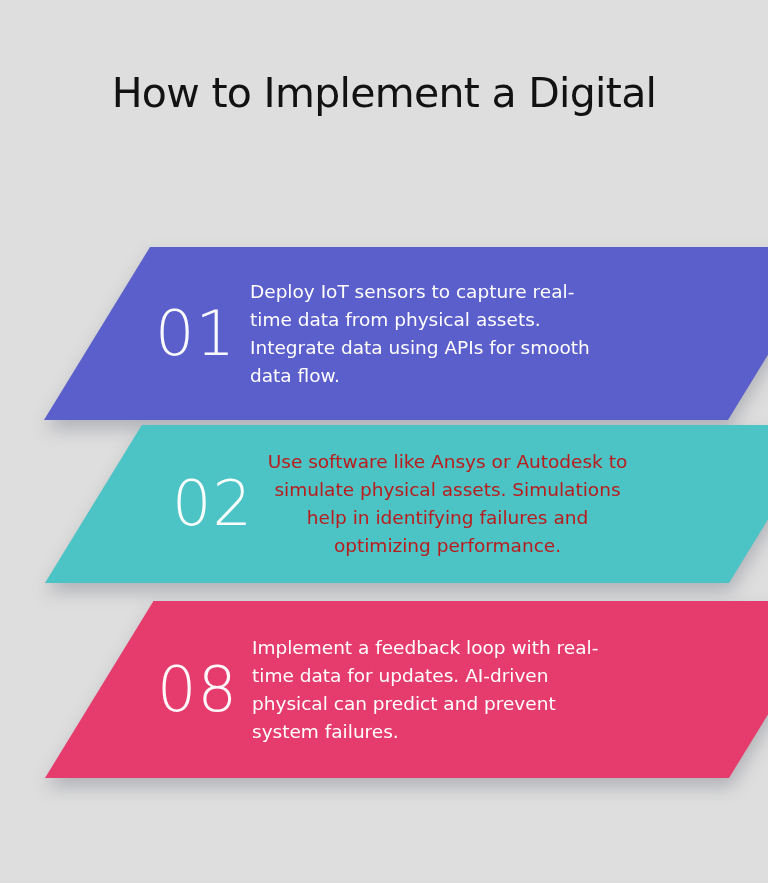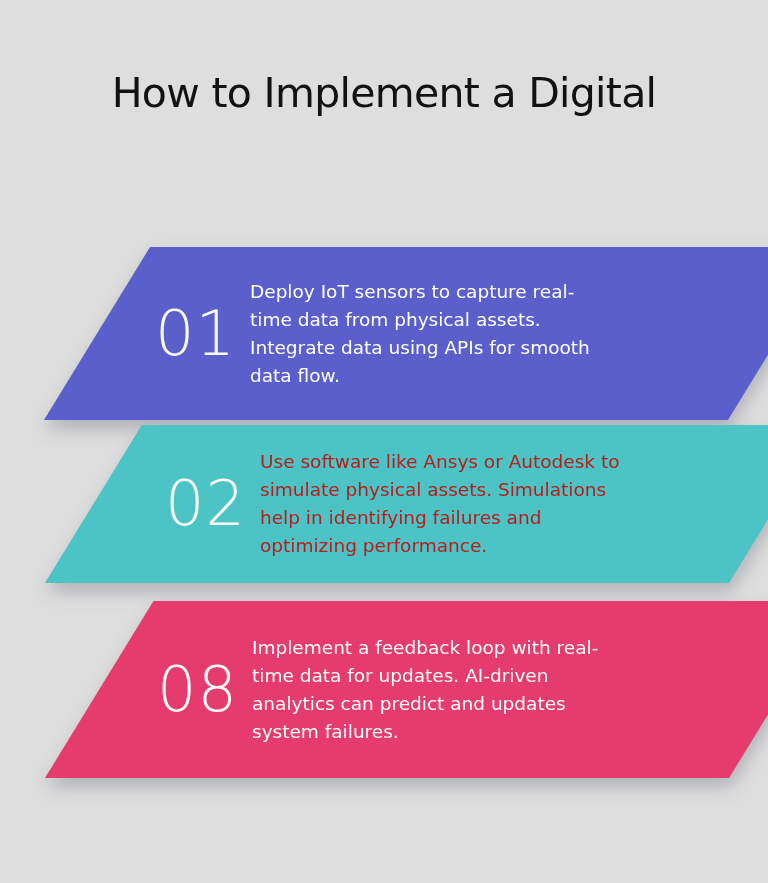--- a/index.html
+++ b/index.html
@@ -110,20 +110,21 @@
   #banner-1 .banner-content { padding-left: 111px; }
   #banner-1 .banner-number { width: 95px; }
   #banner-1 .banner-text { width: 360px; }
 
   
   #banner-2 {
     left: 45px;
     top: 425px;
     width: 684px;
     height: 158px;
+    text-align: center;
   }
   #banner-2 .banner-shape { background: #4cc3c4; }
   #banner-2 .banner-content { padding-left: 120px; }
   #banner-2 .banner-number { width: 95px; }
   #banner-2 .banner-text { width: 375px; }
 
   
   #banner-3 {
     left: 45px;
     top: 601px;
@@ -159,18 +160,18 @@
       <div class="banner-content">
         <div class="banner-number" style="color: rgb(255, 255, 255);">02</div>
         <div class="banner-text" style="color: #b91c1c;">Use software like Ansys or Autodesk to simulate physical assets. Simulations help in identifying failures and optimizing performance.</div>
       </div>
     </div>
 
     <div class="banner" id="banner-3">
       <div class="banner-shape" style="background: rgb(230, 60, 109);"></div>
       <div class="banner-content">
         <div class="banner-number" style="color: rgb(255, 255, 255);">08</div>
-        <div class="banner-text" style="color: rgb(255, 255, 255);">Implement a feedback loop with real-time data for updates. AI-driven analytics can predict and updates system failures.</div>
+        <div class="banner-text" style="color: rgb(255, 255, 255);">Implement a feedback loop with real-time data for updates. AI-driven physical can predict and prevent system failures.</div>
       </div>
     </div>
 
   </div>
 </div>
 
 </body></html>

